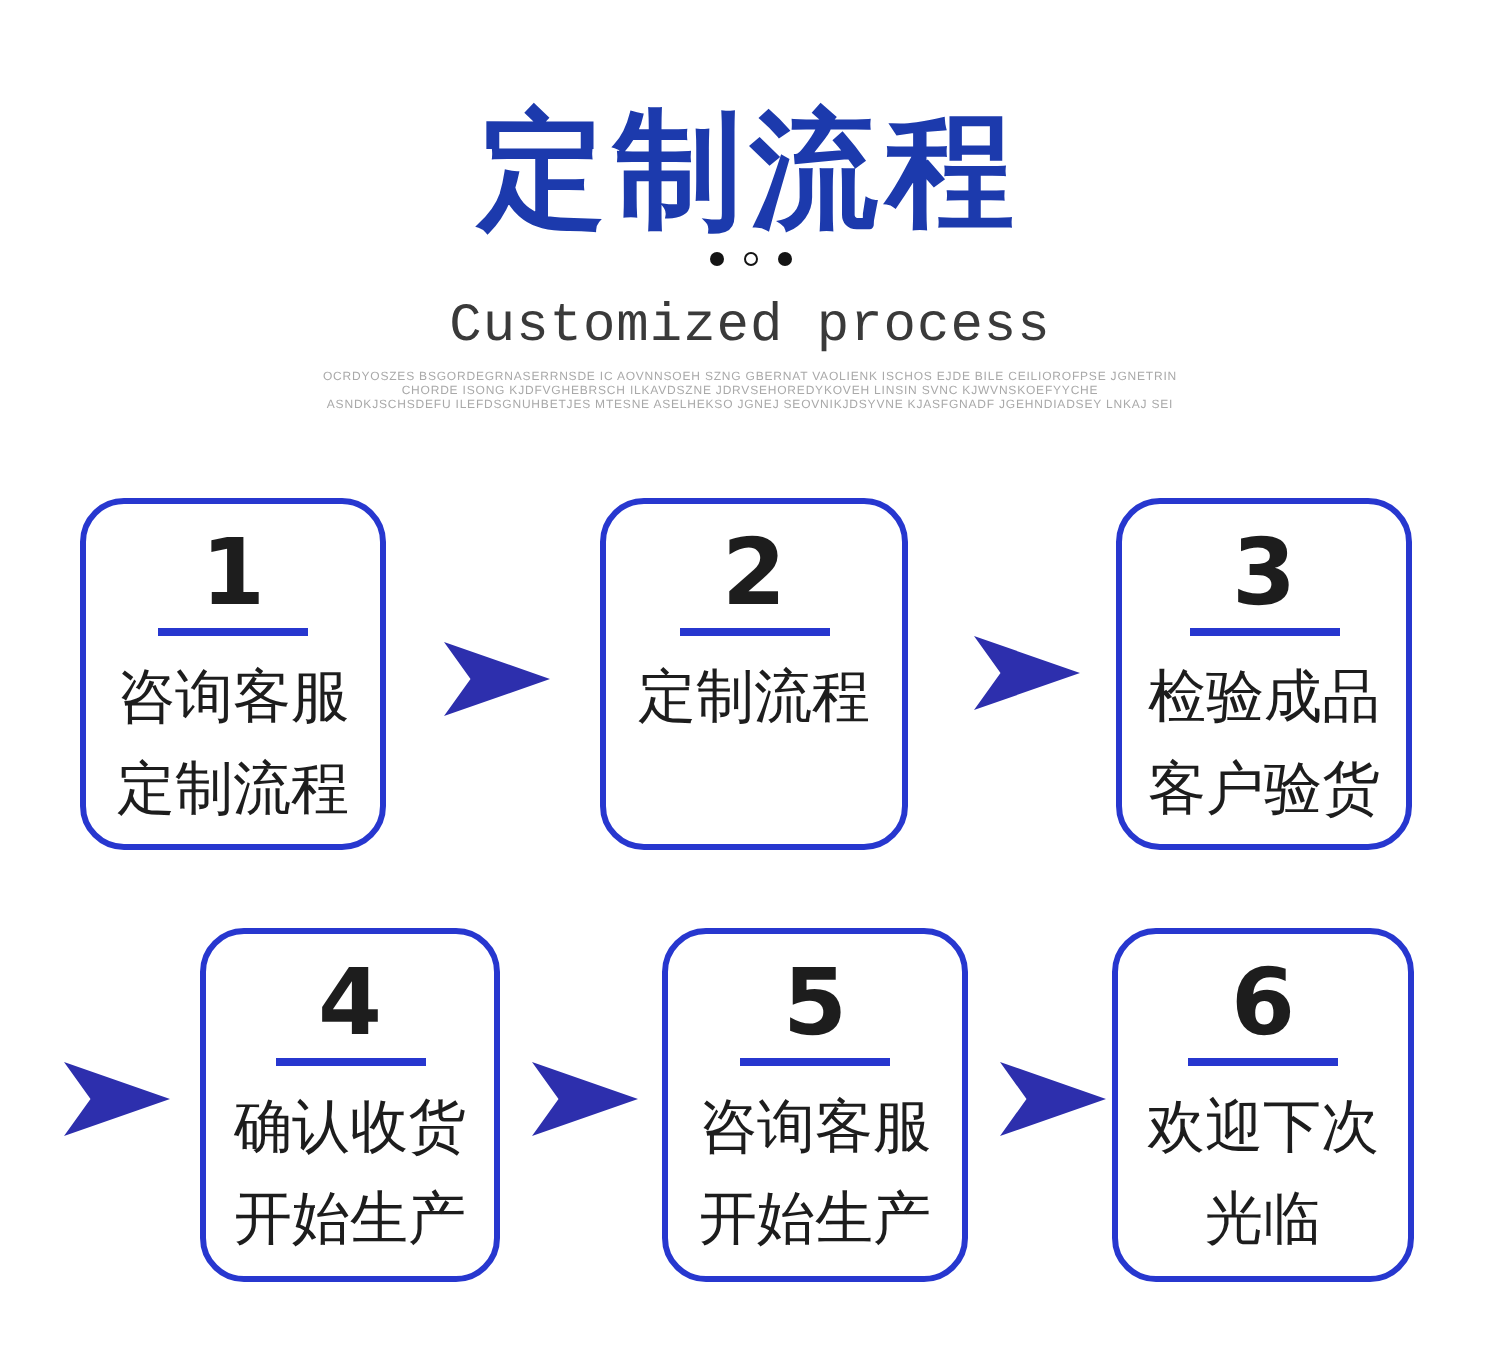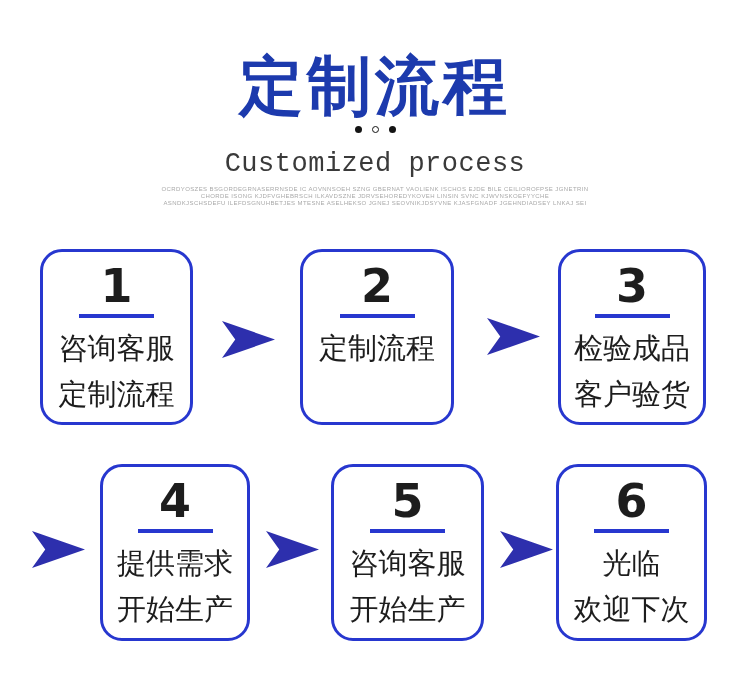--- a/index.html
+++ b/index.html
@@ -131,36 +131,36 @@
   <div class="step-box box3">
     <div class="step-num">3</div>
     <div class="step-underline"></div>
     <div class="step-line">检验成品</div>
     <div class="step-line">客户验货</div>
   </div>
 
   <div class="step-box box4">
     <div class="step-num">4</div>
     <div class="step-underline"></div>
-    <div class="step-line">提供需求</div>
+    <div class="step-line">确认收货</div>
     <div class="step-line">开始生产</div>
   </div>
 
   <div class="step-box box5">
     <div class="step-num">5</div>
     <div class="step-underline"></div>
     <div class="step-line">咨询客服</div>
     <div class="step-line">开始生产</div>
   </div>
 
   <div class="step-box box6">
     <div class="step-num">6</div>
     <div class="step-underline"></div>
+    <div class="step-line">欢迎下次</div>
     <div class="step-line">光临</div>
-    <div class="step-line">欢迎下次</div>
   </div>
 
   <div class="arrow a1">
     <svg viewBox="0 0 52 36" preserveAspectRatio="none">
         <polygon points="0,0 52,18 0,36 13,18"></polygon>
       </svg>
   </div>
   <div class="arrow a2">
     <svg viewBox="0 0 52 36" preserveAspectRatio="none">
         <polygon points="0,0 52,18 0,36 13,18"></polygon>

